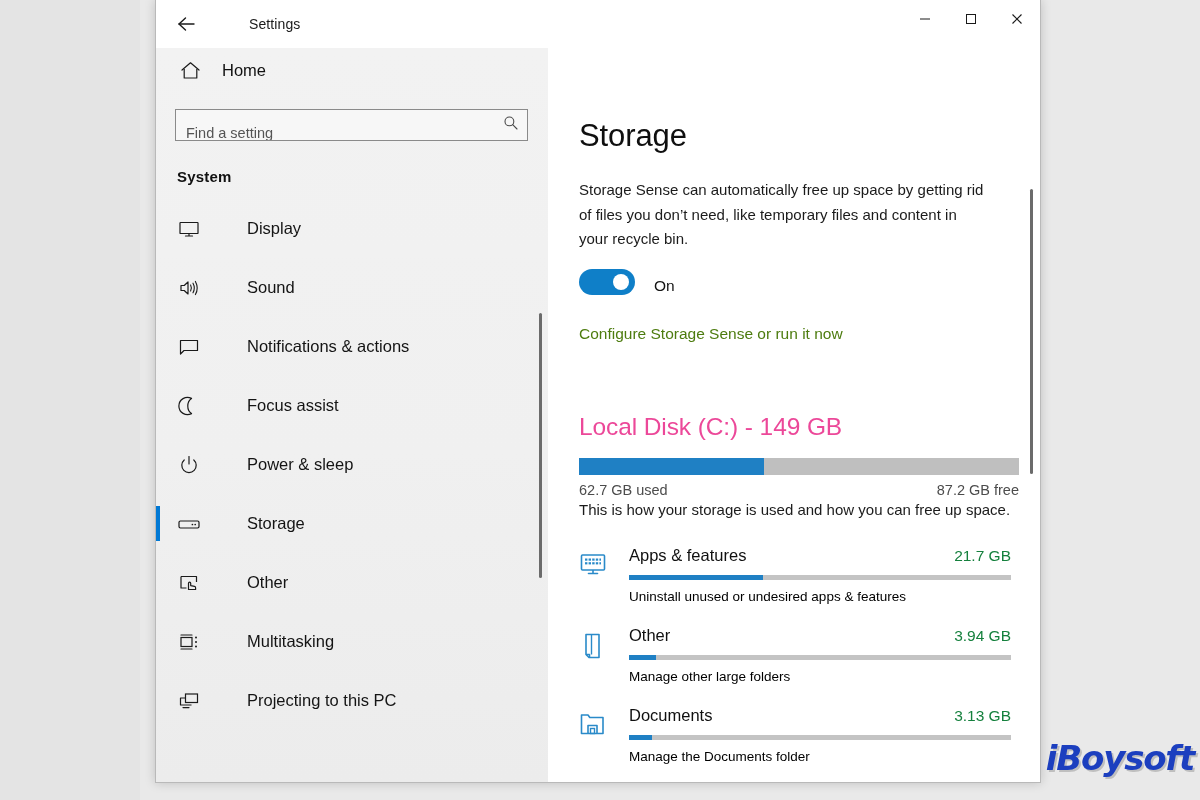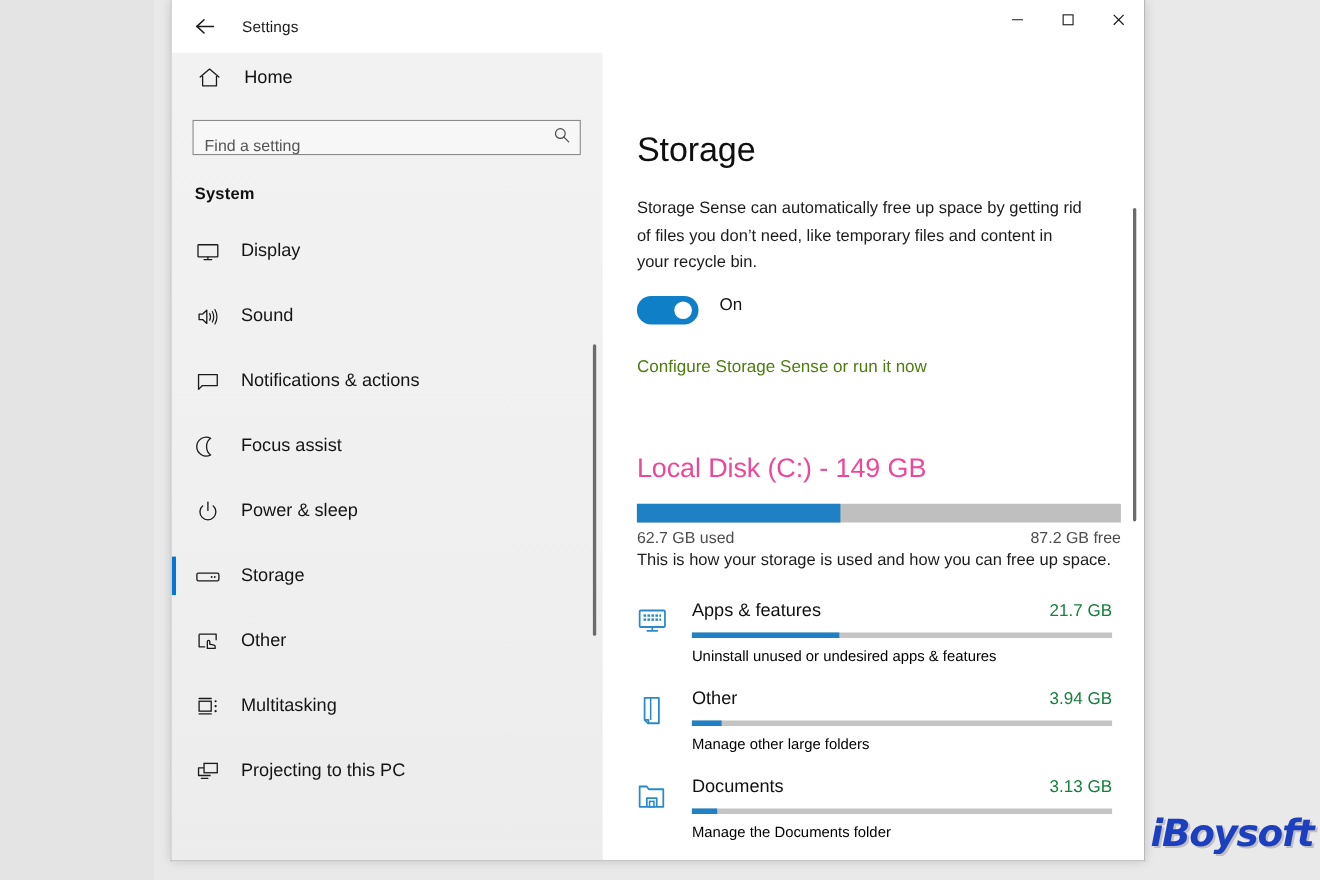--- a/index.html
+++ b/index.html
@@ -46,20 +46,21 @@
   }
 
   
   .titlebar {
     height: 48px;
     flex: 0 0 48px;
     display: flex;
     align-items: center;
     position: relative;
     background: transparent;
+    gap: 29px;
   }
   .back-btn {
     width: 46px;
     height: 40px;
     margin-left: 8px;
     display: flex;
     align-items: center;
     justify-content: center;
     cursor: pointer;
   }
@@ -161,20 +162,21 @@
   .nav-list {
     margin-top: 14px;
   }
   .nav-item {
     display: flex;
     align-items: center;
     height: 59px;
     position: relative;
     padding-left: 17px;
     cursor: pointer;
+    gap: 28px;
   }
   .nav-item.selected::before {
     content: "";
     position: absolute;
     left: 0;
     top: 12px;
     bottom: 12px;
     width: 4px;
     background: #0078d4;
   }
@@ -220,21 +222,21 @@
   }
   .desc {
     font-size: 15px;
     line-height: 24.5px;
     color: #1b1b1b;
     margin-top: 24px;
     width: 405px;
   }
   .toggle-row {
     display: flex;
-    align-items: flex-start;
+    align-items: flex-end;
     margin-top: 17px;
   }
   .toggle {
     width: 56px;
     height: 26px;
     border-radius: 13px;
     background: #0f7fc8;
     position: relative;
     cursor: pointer;
     flex: 0 0 56px;

